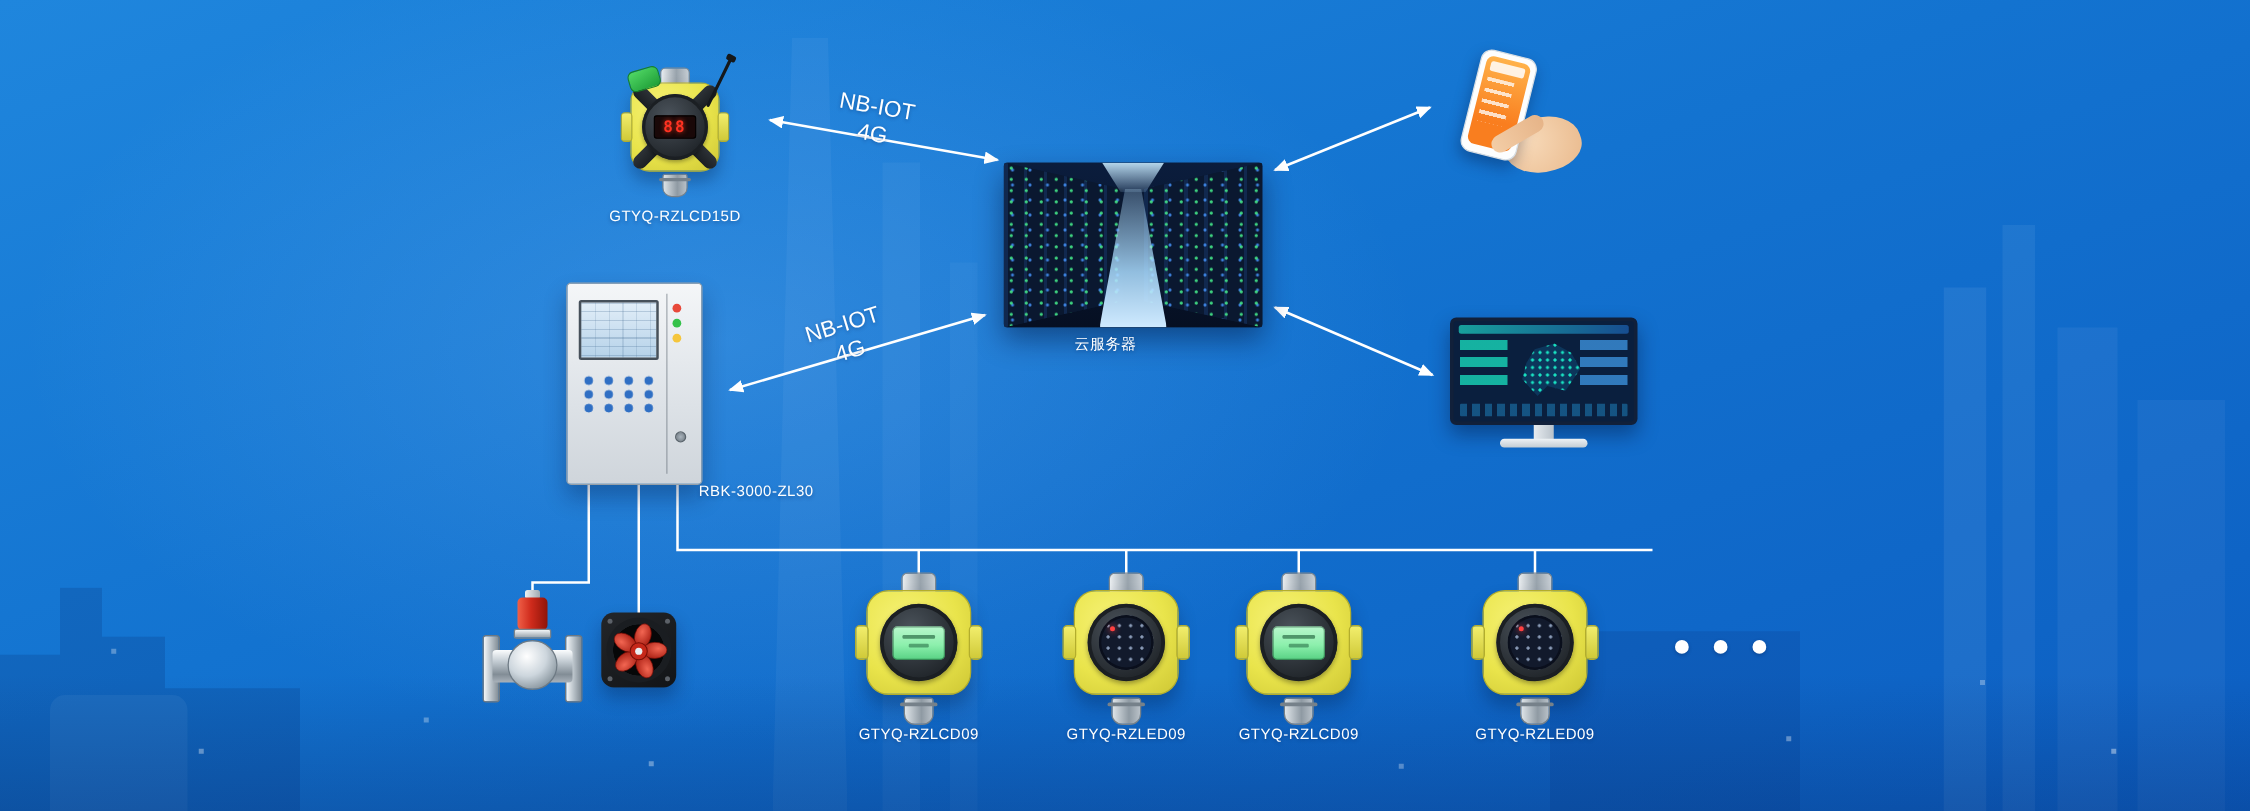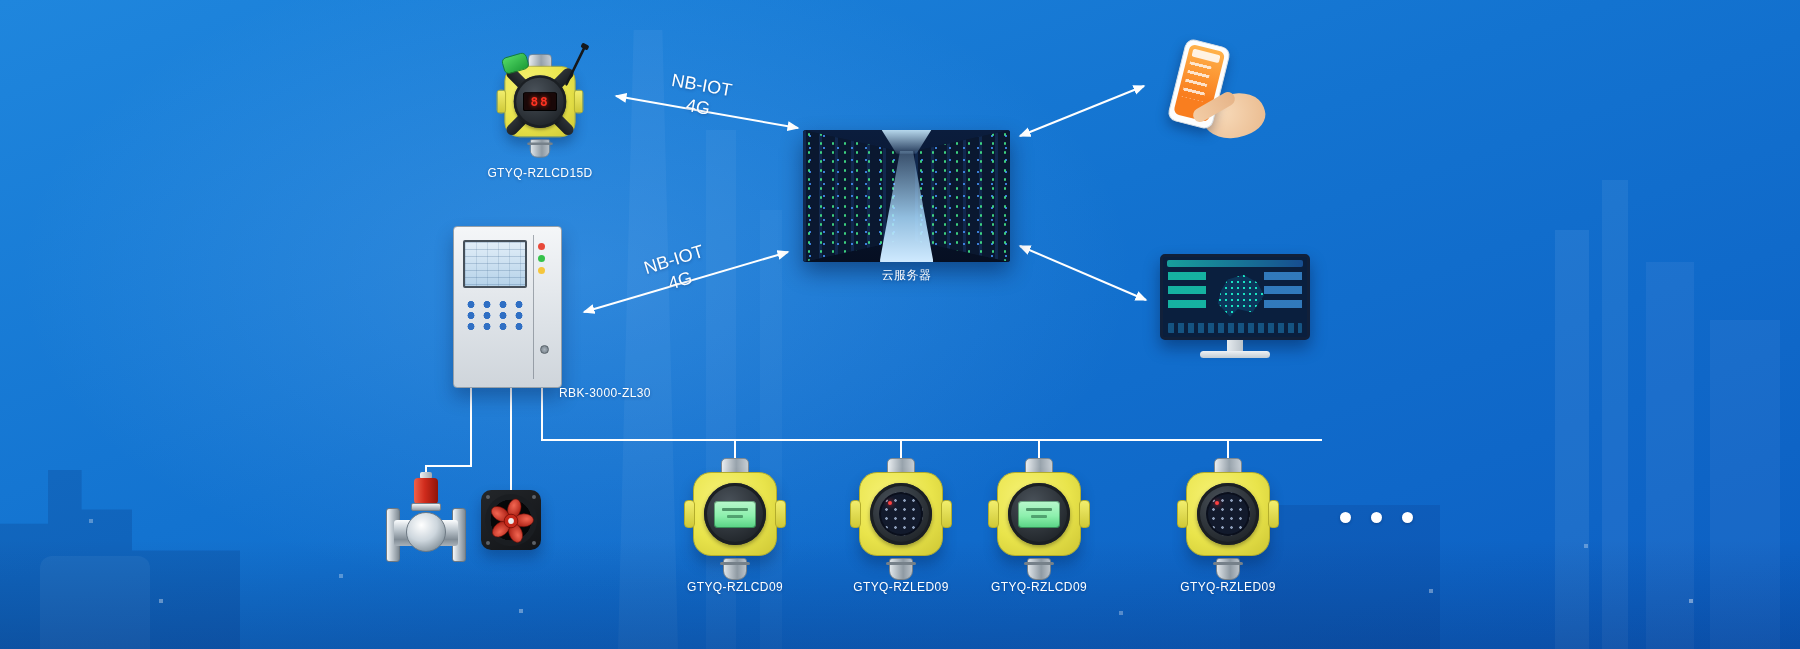--- a/index.html
+++ b/index.html
@@ -258,21 +258,21 @@
     <i class="panel-lock"></i>
   </div>
   <div class="node-label" style="left:559px;top:386px;text-align:left">RBK-3000-ZL30</div>
 
   <div class="server" style="left:803px;top:130px">
     <div class="srv-wall l"></div>
     <div class="srv-wall r"></div>
     <div class="srv-ceil"></div>
     <div class="srv-aisle"></div>
   </div>
-  <div class="node-label" style="left:803px;top:267px;width:207px">云服务器</div>
+  <div class="node-label" style="left:781px;top:267px;width:207px">云服务器</div>
 
   <div class="phone-node" style="left:1150px;top:42px">
     <i class="ph-hand"></i>
     <div class="ph-body">
       <div class="ph-screen"></div>
     </div>
     <i class="ph-thumb"></i>
   </div>
 
   <div class="monitor" style="left:1160px;top:254px">

